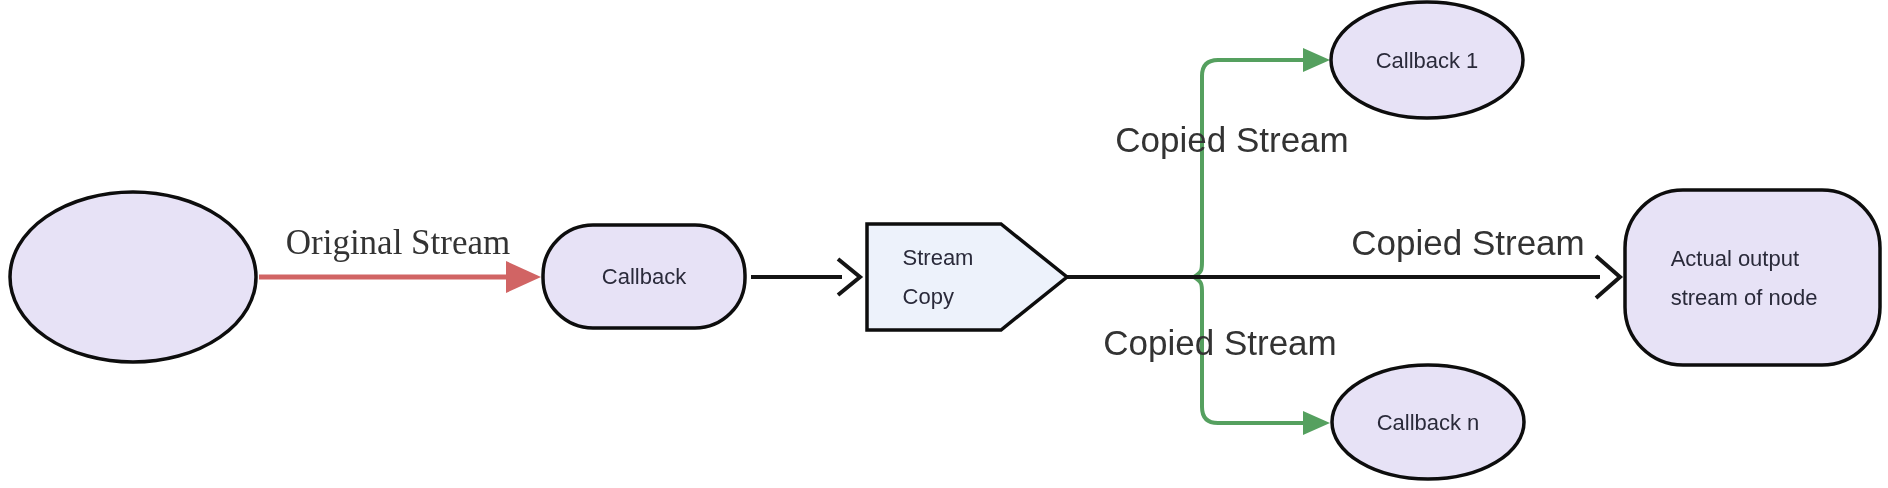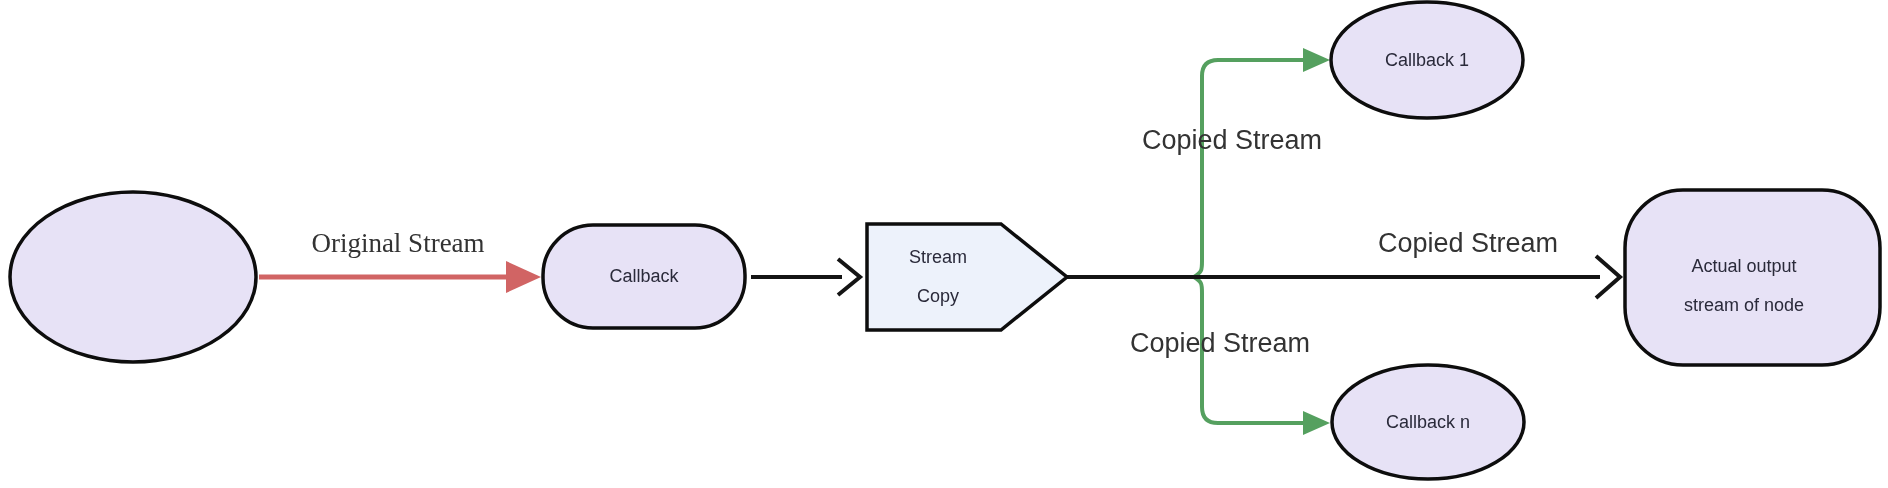--- a/index.html
+++ b/index.html
@@ -18,36 +18,36 @@
   .edge-red{stroke:var(--edge-red);stroke-width:5;fill:none;}
   .head-red{fill:var(--edge-red);stroke:none;}
   .edge-black{stroke:var(--edge-black);stroke-width:4;fill:none;}
   .head-black{stroke:var(--edge-black);stroke-width:4;fill:none;stroke-linejoin:miter;}
   .edge-green{stroke:var(--edge-green);stroke-width:4;fill:none;}
   .head-green{fill:var(--edge-green);stroke:none;}
 
   
   .node-label{
     position:absolute;display:flex;align-items:center;justify-content:center;
-    text-align:center;color:var(--node-text,#2a2a3a);
-    font-size:18px;line-height:37px;white-space:pre-line;
+    text-align:left;color:var(--node-text,#2a2a3a);
+    font-size:22px;line-height:37px;white-space:pre-line;
     pointer-events:none;
   }
   .edge-label{
     position:absolute;display:flex;align-items:center;justify-content:center;
     text-align:center;color:var(--label-text,#333333);
-    font-size:27px;line-height:30px;white-space:nowrap;
+    font-size:35px;line-height:30px;white-space:nowrap;
     pointer-events:none;
   }
   .lbl-producer {left:15px;  top:197px; width:236px; height:160px;}
   .lbl-callbacks{left:543px; top:225px; width:202px; height:103px;}
   .lbl-copy     {left:867px; top:224px; width:142px; height:106px; line-height:39px;}
   .lbl-cb1      {left:1331px;top:4px;   width:192px; height:112px;}
   .lbl-cbn      {left:1332px;top:366px; width:192px; height:112px;}
-  .lbl-output   {left:1625px;top:198px; width:238px; height:175px; line-height:39px;}
+  .lbl-output   {left:1625px;top:190px; width:238px; height:175px; line-height:39px;}
 
   .lbl-original     {left:278px; top:227px; width:240px; height:32px;font-family:Liberation Serif, serif;}
   .lbl-copied-top   {left:1112px;top:124px; width:240px; height:32px;}
   .lbl-copied-mid   {left:1348px;top:227px; width:240px; height:32px;}
   .lbl-copied-bottom{left:1100px;top:327px; width:240px; height:32px;}
 </style>
 </head>
 <body>
 
 <div class="canvas">

